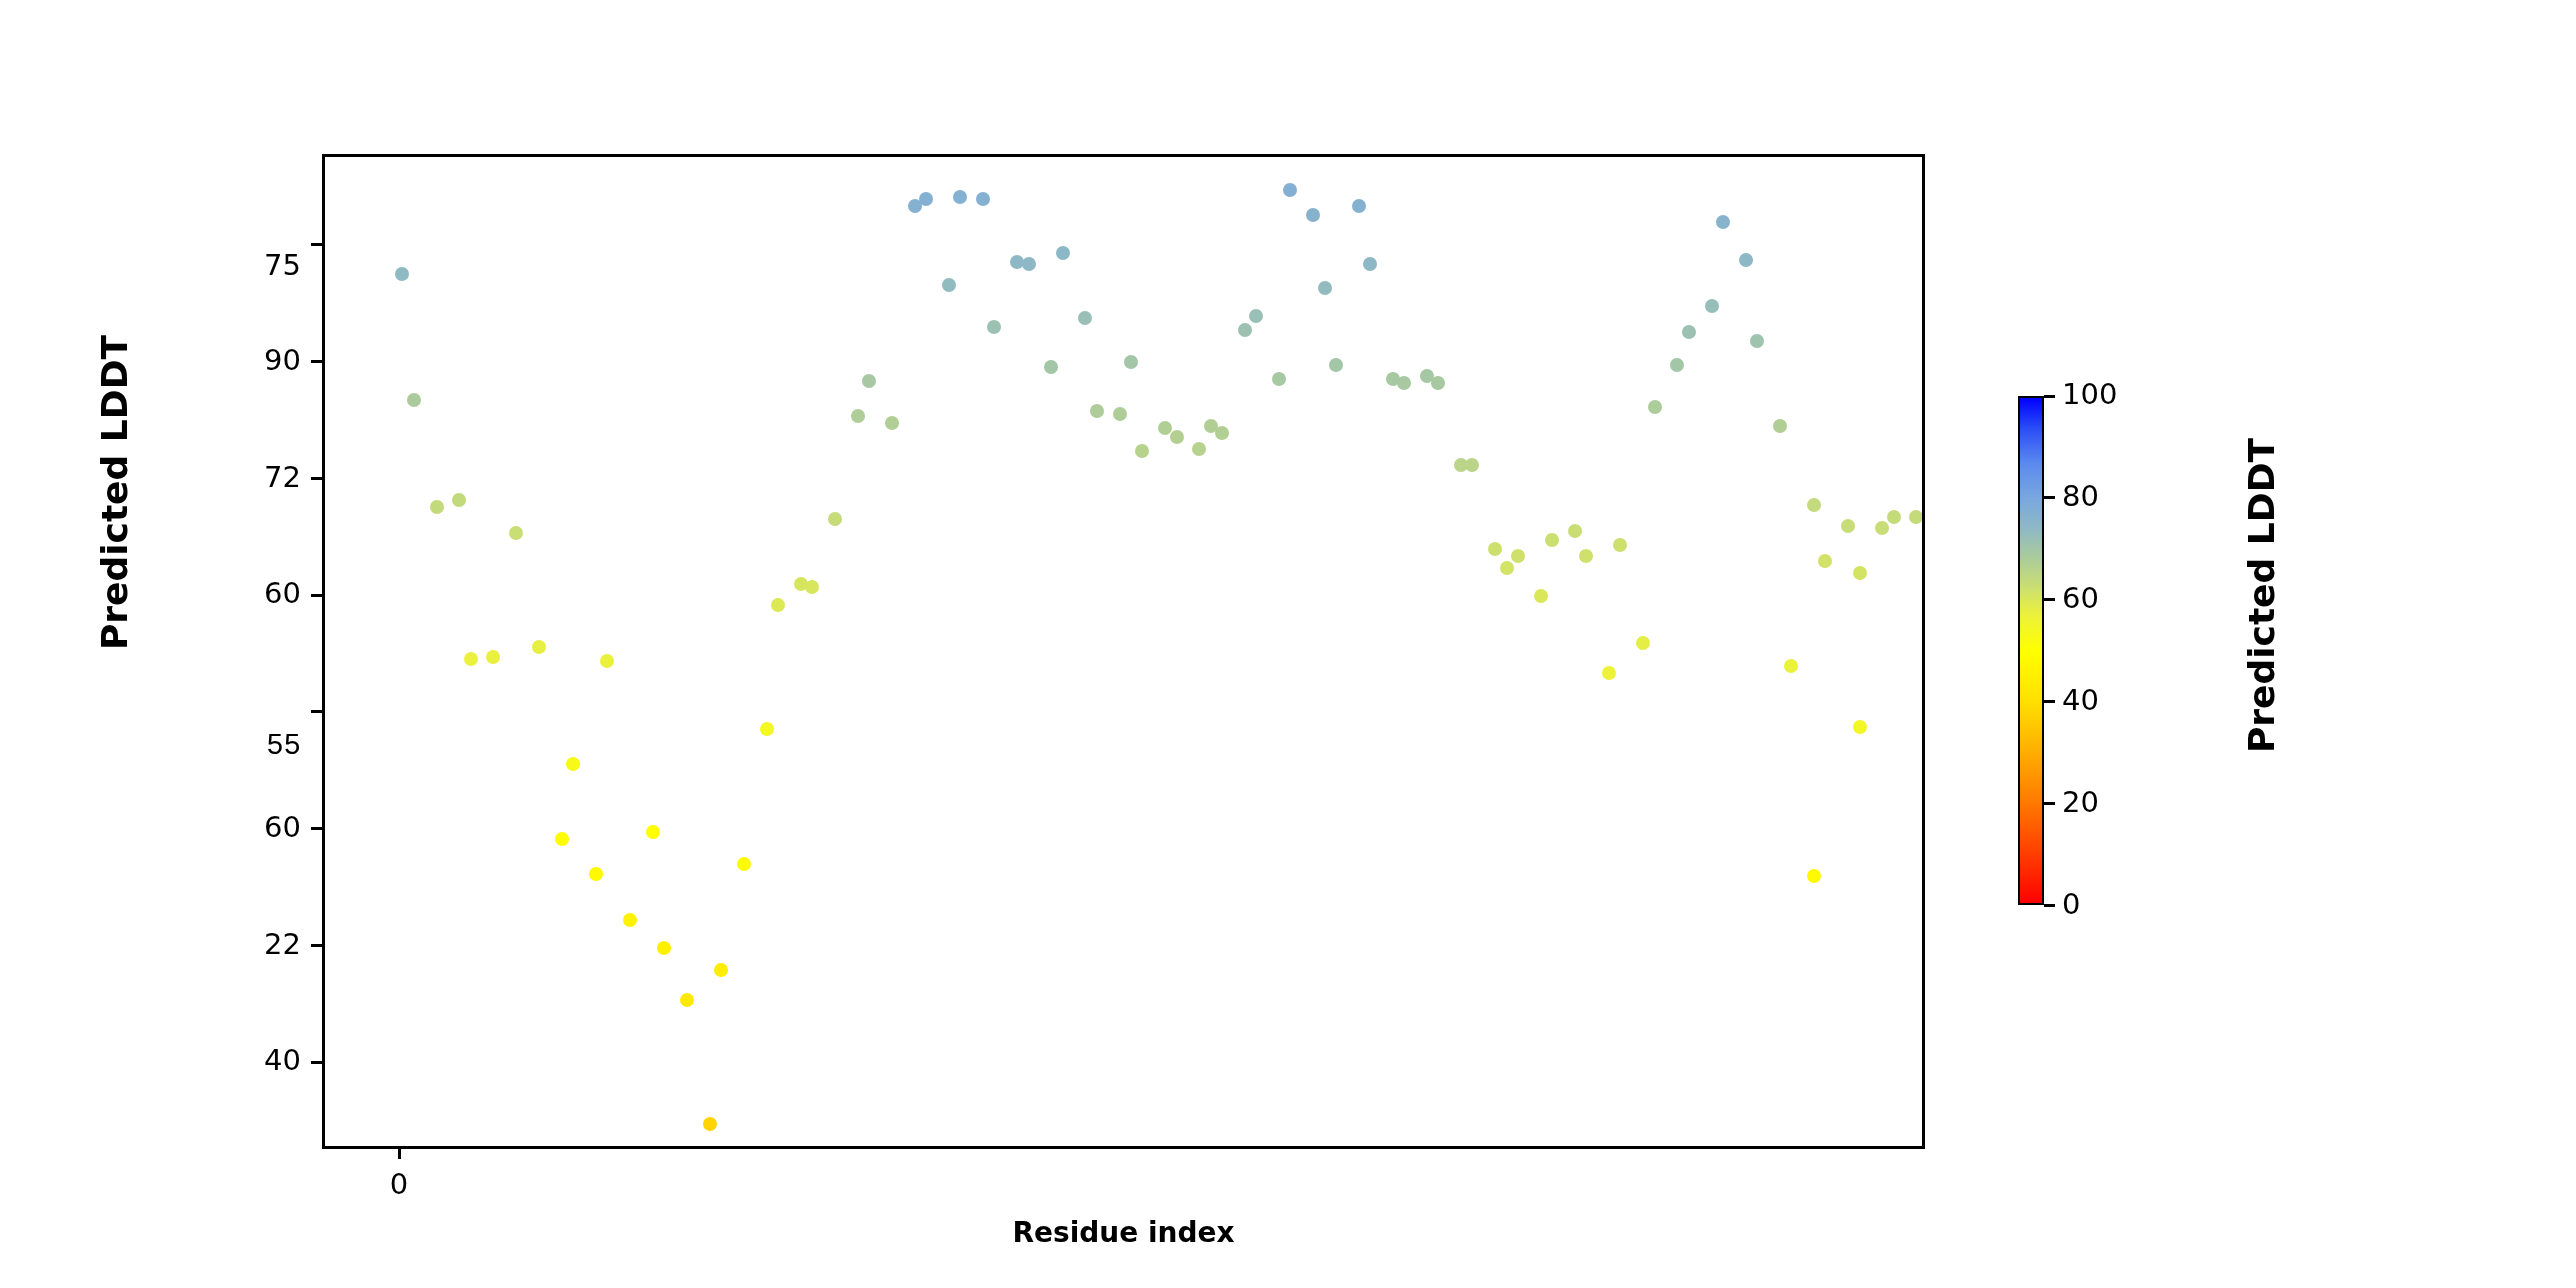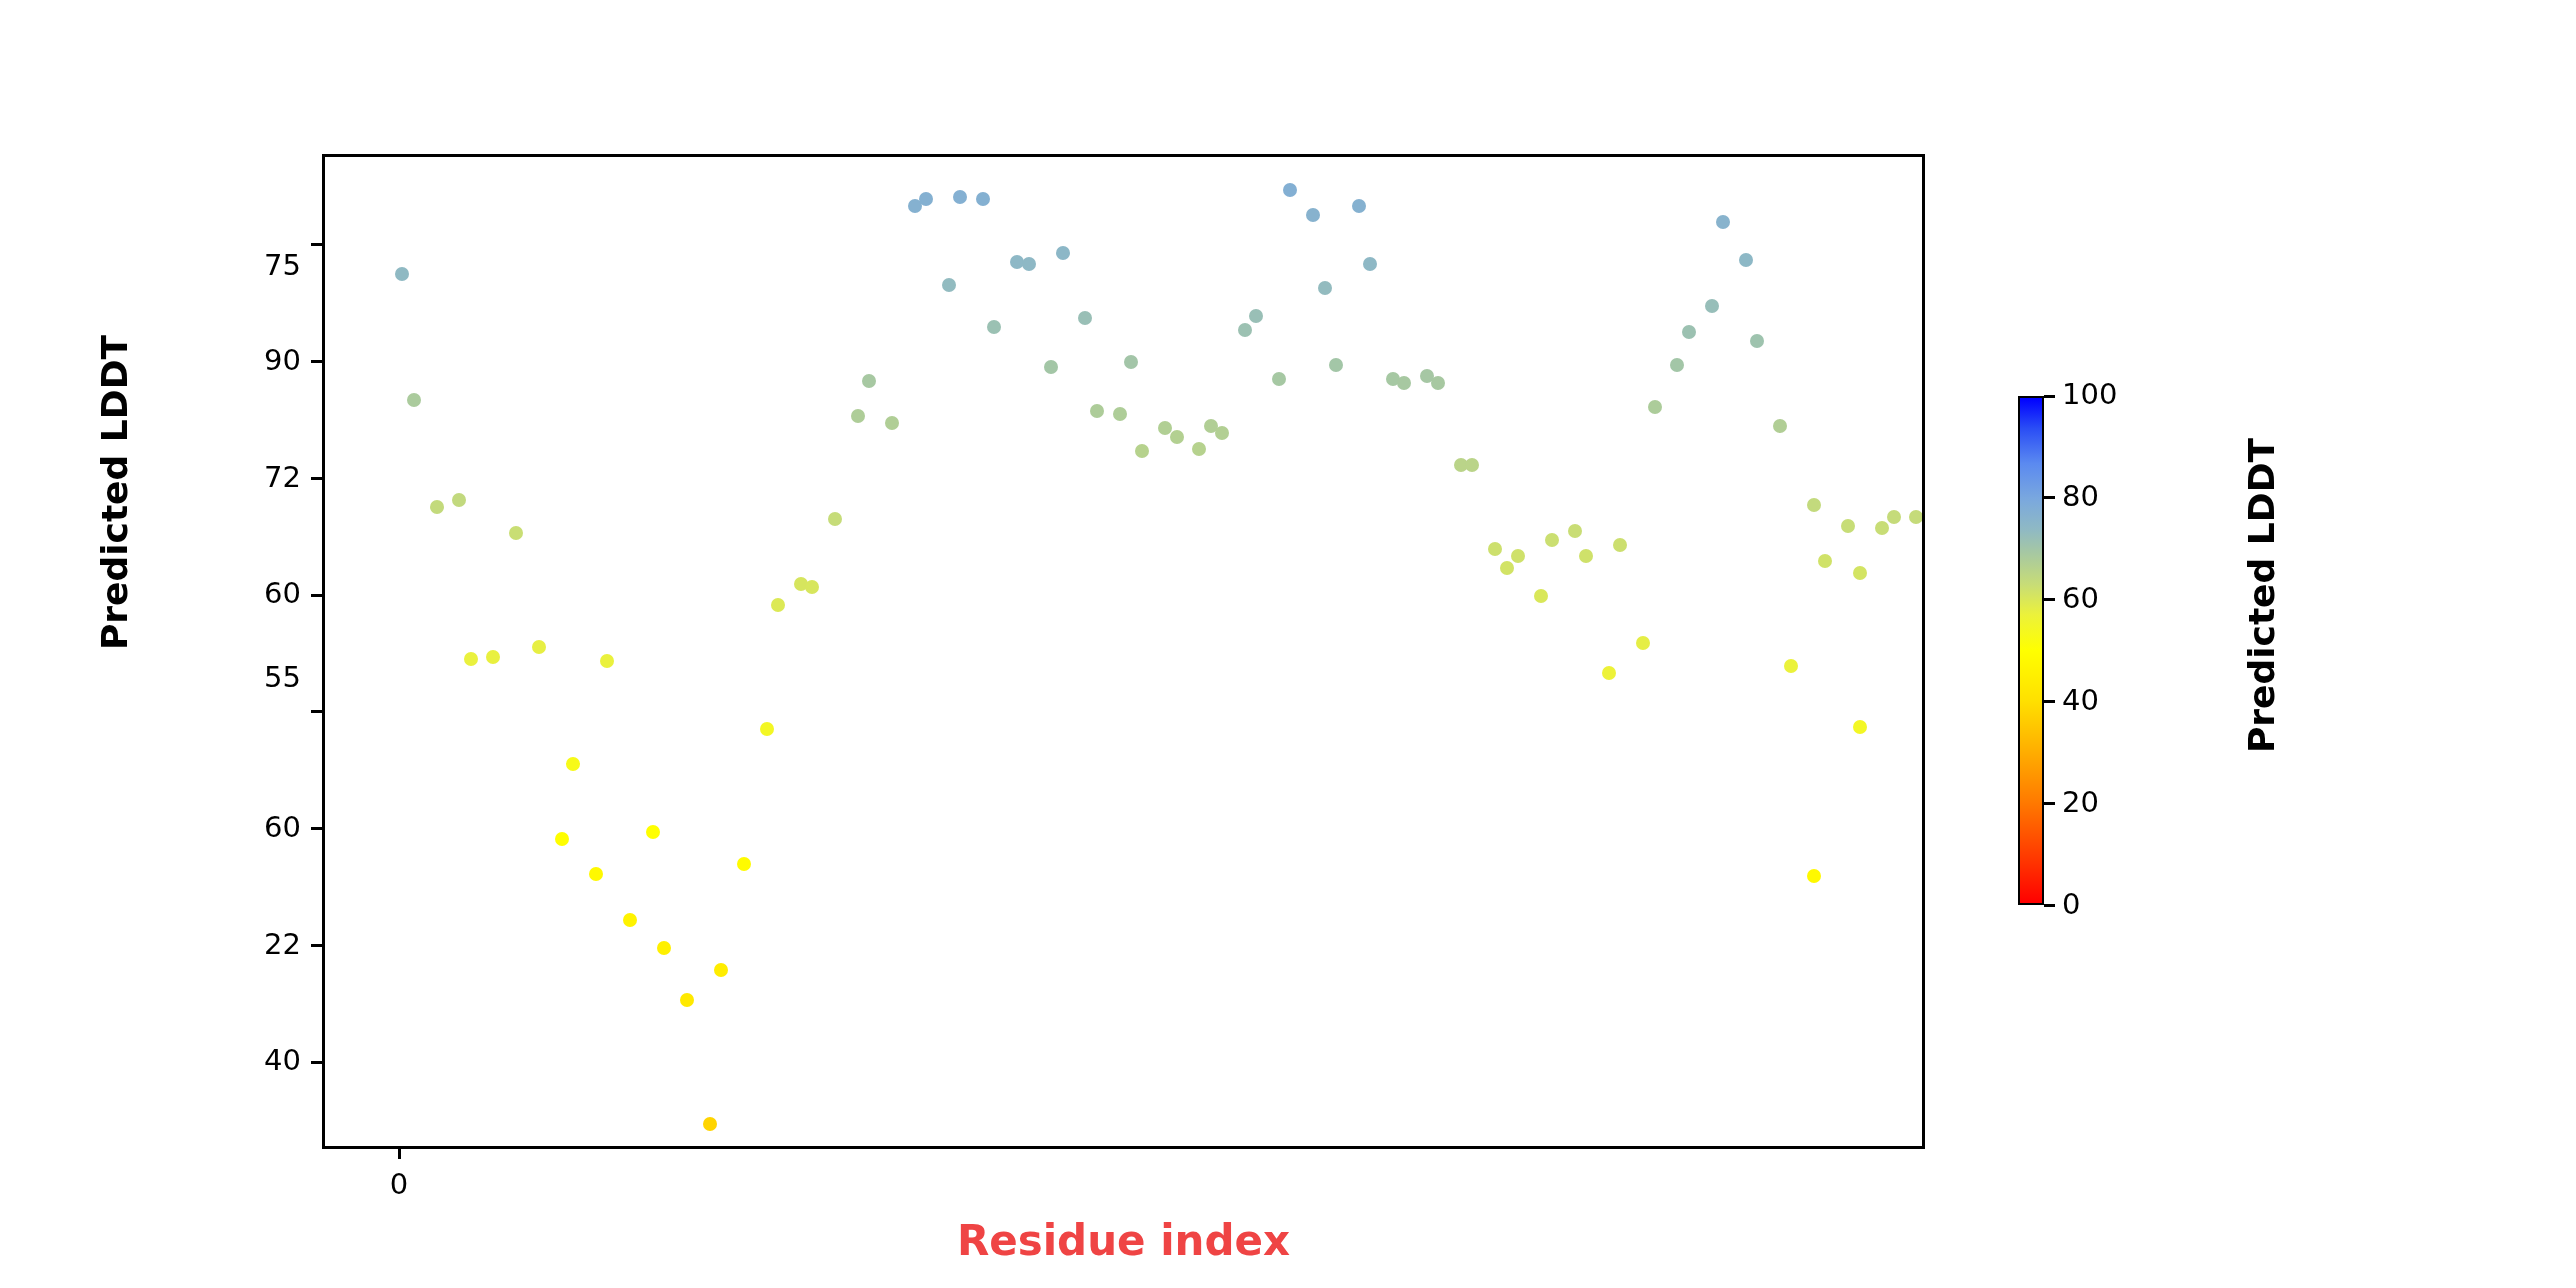--- a/index.html
+++ b/index.html
@@ -50,21 +50,21 @@
     width:401px;
     transform:rotate(-90deg);
     transform-origin:center center;
     font-size:36px;font-weight:bold;color:#000;
     text-align:center;white-space:nowrap;
   }
   #xlabel{
     position:absolute;
     left:322px;top:1216px;
     width:1603px;
-    font-size:42px;font-weight:bold;color:#ef4444;
+    font-size:28px;font-weight:bold;color:#000000;
     text-align:center;white-space:nowrap;
   }
 
   
   #colorbar-wrap{position:absolute;left:2018px;top:396px;}
   #colorbar{
     position:absolute;left:0;top:0;
     width:26px;height:509px;
     border:2.9px solid #000;
     box-sizing:border-box;
@@ -105,21 +105,21 @@
 <div id="figure">
 
   <div id="ytick-layer">
       <div class="ytick-mark" style="top: 1061px;"></div>
       <div class="ytick-label" style="top: 1046px;">40</div>
       <div class="ytick-mark" style="top: 944px;"></div>
       <div class="ytick-label" style="top: 930px;">22</div>
       <div class="ytick-mark" style="top: 827px;"></div>
       <div class="ytick-label" style="top: 813px;">60</div>
       <div class="ytick-mark" style="top: 710px;"></div>
-      <div class="ytick-label" style="top: 663px;">55</div>
+      <div class="ytick-label" style="top: 732px; font-family: Liberation Mono, monospace;">55</div>
       <div class="ytick-mark" style="top: 594px;"></div>
       <div class="ytick-label" style="top: 579px;">60</div>
       <div class="ytick-mark" style="top: 477px;"></div>
       <div class="ytick-label" style="top: 463px;">72</div>
       <div class="ytick-mark" style="top: 360px;"></div>
       <div class="ytick-label" style="top: 346px;">90</div>
       <div class="ytick-mark" style="top: 243px;"></div>
       <div class="ytick-label" style="top: 229px; margin-top: 22px;">75</div>
     </div>
 

